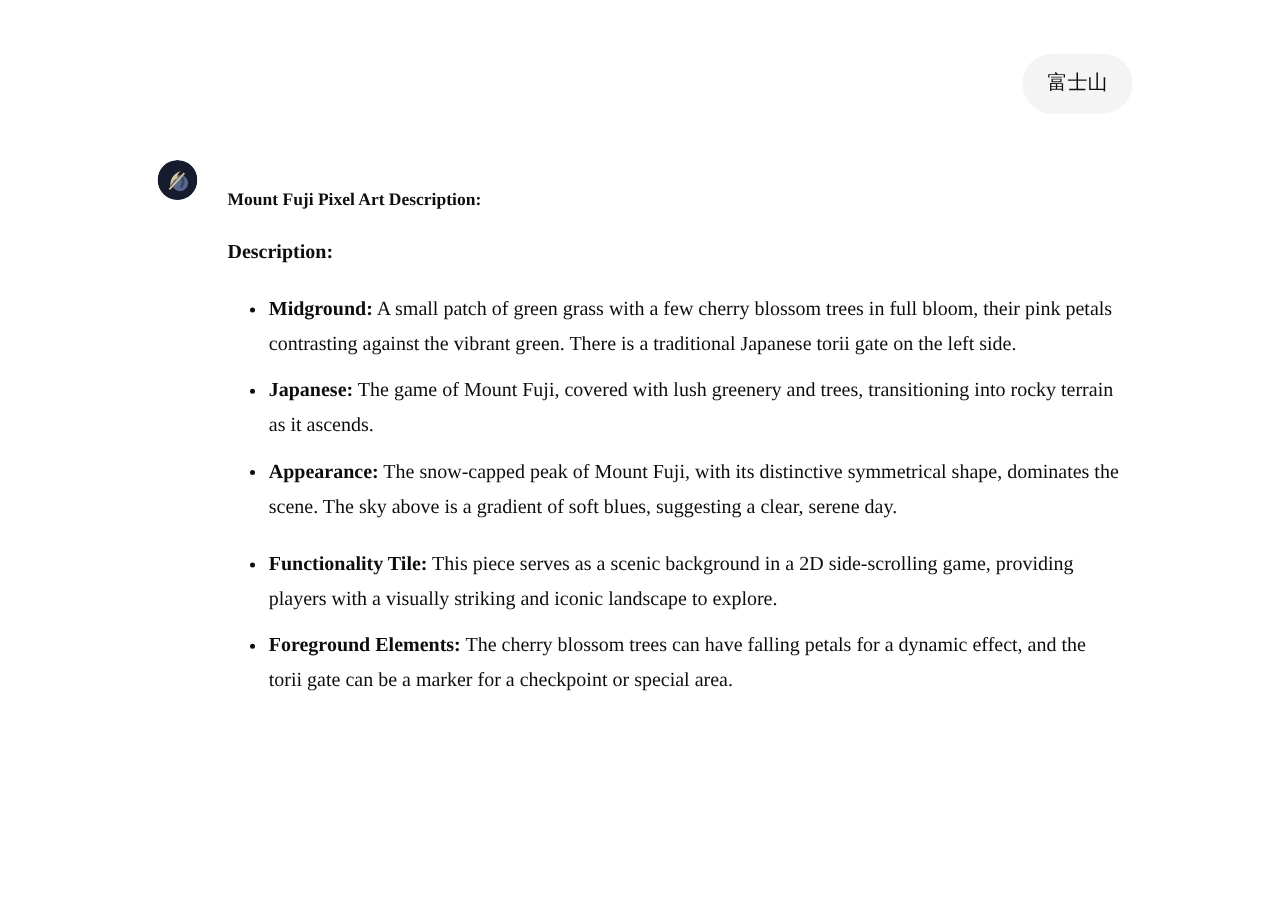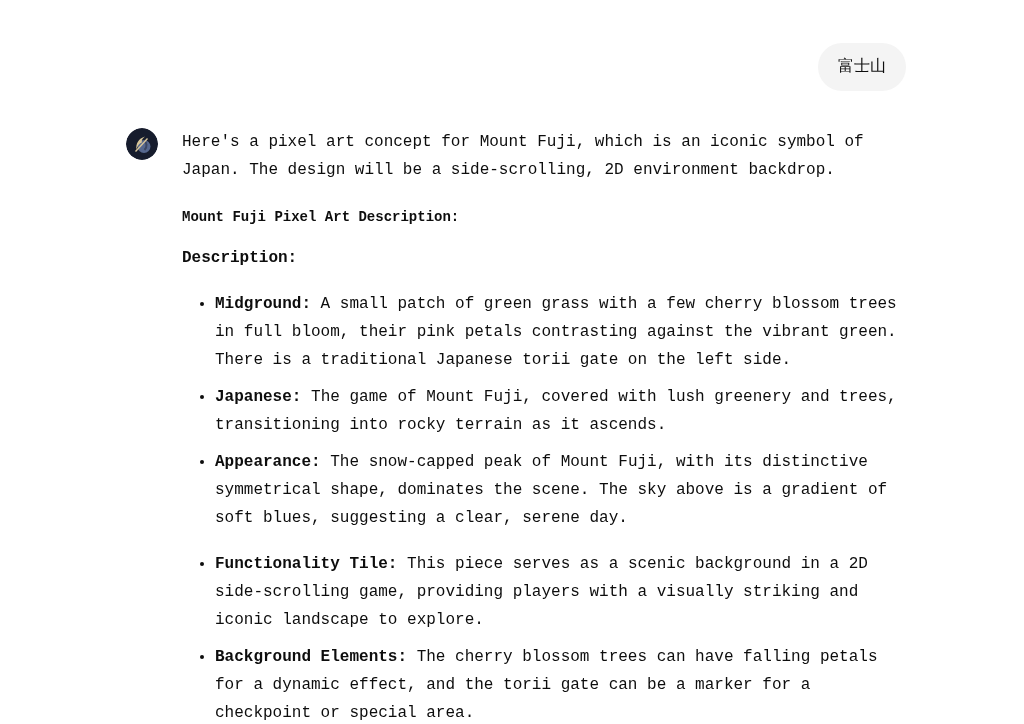--- a/index.html
+++ b/index.html
@@ -6,21 +6,21 @@
     margin: 0;
     padding: 0;
     background: #ffffff;
   }
   .page {
     position: relative;
     width: 1024px;
     height: 724px;
     overflow: hidden;
     background: #ffffff;
-    font-family: Liberation Mono, monospace;
+    font-family: Liberation Serif, serif;
     color: #0d0d0d;
   }
   .thread {
     width: 772px;
     margin: 0 auto;
     padding-top: 43px;
   }
   .user-row {
     display: flex;
     justify-content: flex-end;
@@ -94,34 +94,33 @@
         <svg width="32" height="32" viewBox="0 0 32 32">
           <circle cx="16" cy="16" r="16" fill="#161c2d"></circle>
           <circle cx="18" cy="18.5" r="6.5" fill="#56688f"></circle>
           <path d="M18 12.5 C 21 14.5, 21.5 19, 18.5 22" stroke="#3b4763" stroke-width="2" fill="none"></path>
           <path d="M10.5 21.5 C 9.5 16, 12.5 10.5, 19 8.5 C 16.5 10.5, 15.5 12, 15.8 14.5 C 13 15.5, 11.5 18, 10.5 21.5 Z" fill="#d8c69a"></path>
           <path d="M9.5 23.5 L 21.5 10.5" stroke="#d8c69a" stroke-width="1.4" fill="none"></path>
         </svg>
       </div>
 
       <div class="content">
-        <p class="intro">Here's a pixel art concept for Mount Fuji, which is an iconic symbol of Japan. The design will be a side-scrolling, 2D environment backdrop.</p>
 
         <h3>Mount Fuji Pixel Art Description:</h3>
 
         <p class="bold-label"><strong>Description:</strong></p>
 
         <ul>
           <li><strong>Midground:</strong><span> A small patch of green grass with a few cherry blossom trees in full bloom, their pink petals contrasting against the vibrant green. There is a traditional Japanese torii gate on the left side.</span></li>
           <li><strong>Japanese:</strong><span> The game of Mount Fuji, covered with lush greenery and trees, transitioning into rocky terrain as it ascends.</span></li>
           <li><strong>Appearance:</strong><span> The snow-capped peak of Mount Fuji, with its distinctive symmetrical shape, dominates the scene. The sky above is a gradient of soft blues, suggesting a clear, serene day.</span></li>
         </ul>
 
 
         <ul>
           <li><strong>Functionality Tile:</strong><span> This piece serves as a scenic background in a 2D side-scrolling game, providing players with a visually striking and iconic landscape to explore.</span></li>
-          <li><strong>Background Elements:</strong><span> The cherry blossom trees can have falling petals for a dynamic effect, and the torii gate can be a marker for a checkpoint or special area.</span></li>
+          <li><strong>Foreground Elements:</strong><span> The cherry blossom trees can have falling petals for a dynamic effect, and the torii gate can be a marker for a checkpoint or special area.</span></li>
         </ul>
       </div>
     </div>
 
   </div>
 </div>
 
 </body></html>

